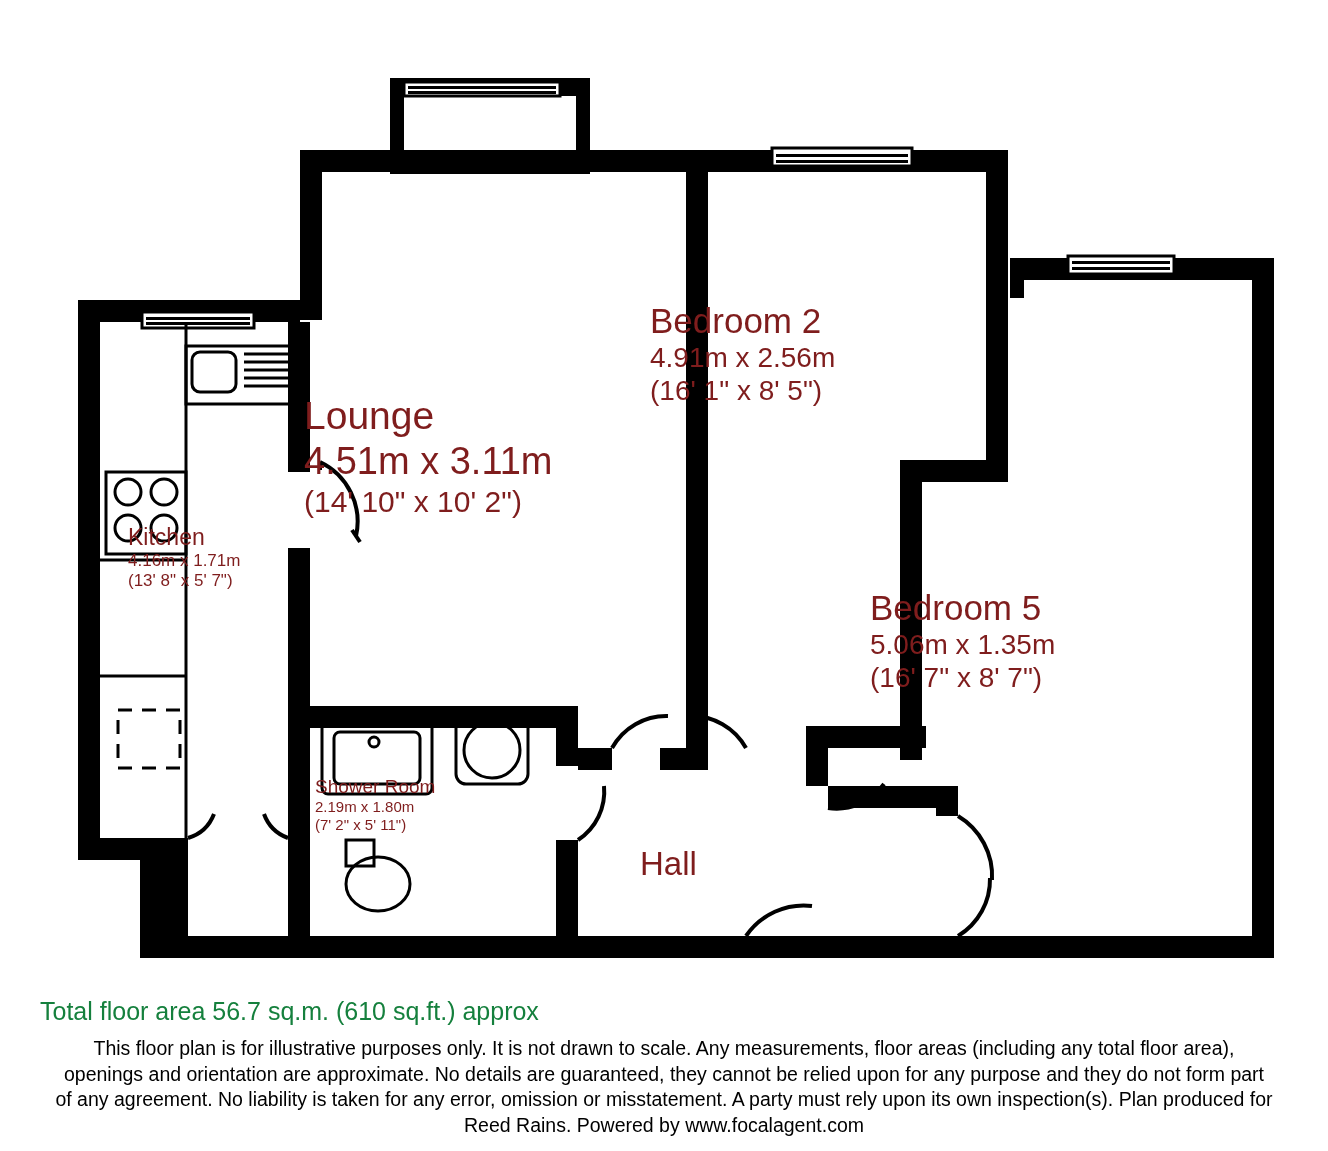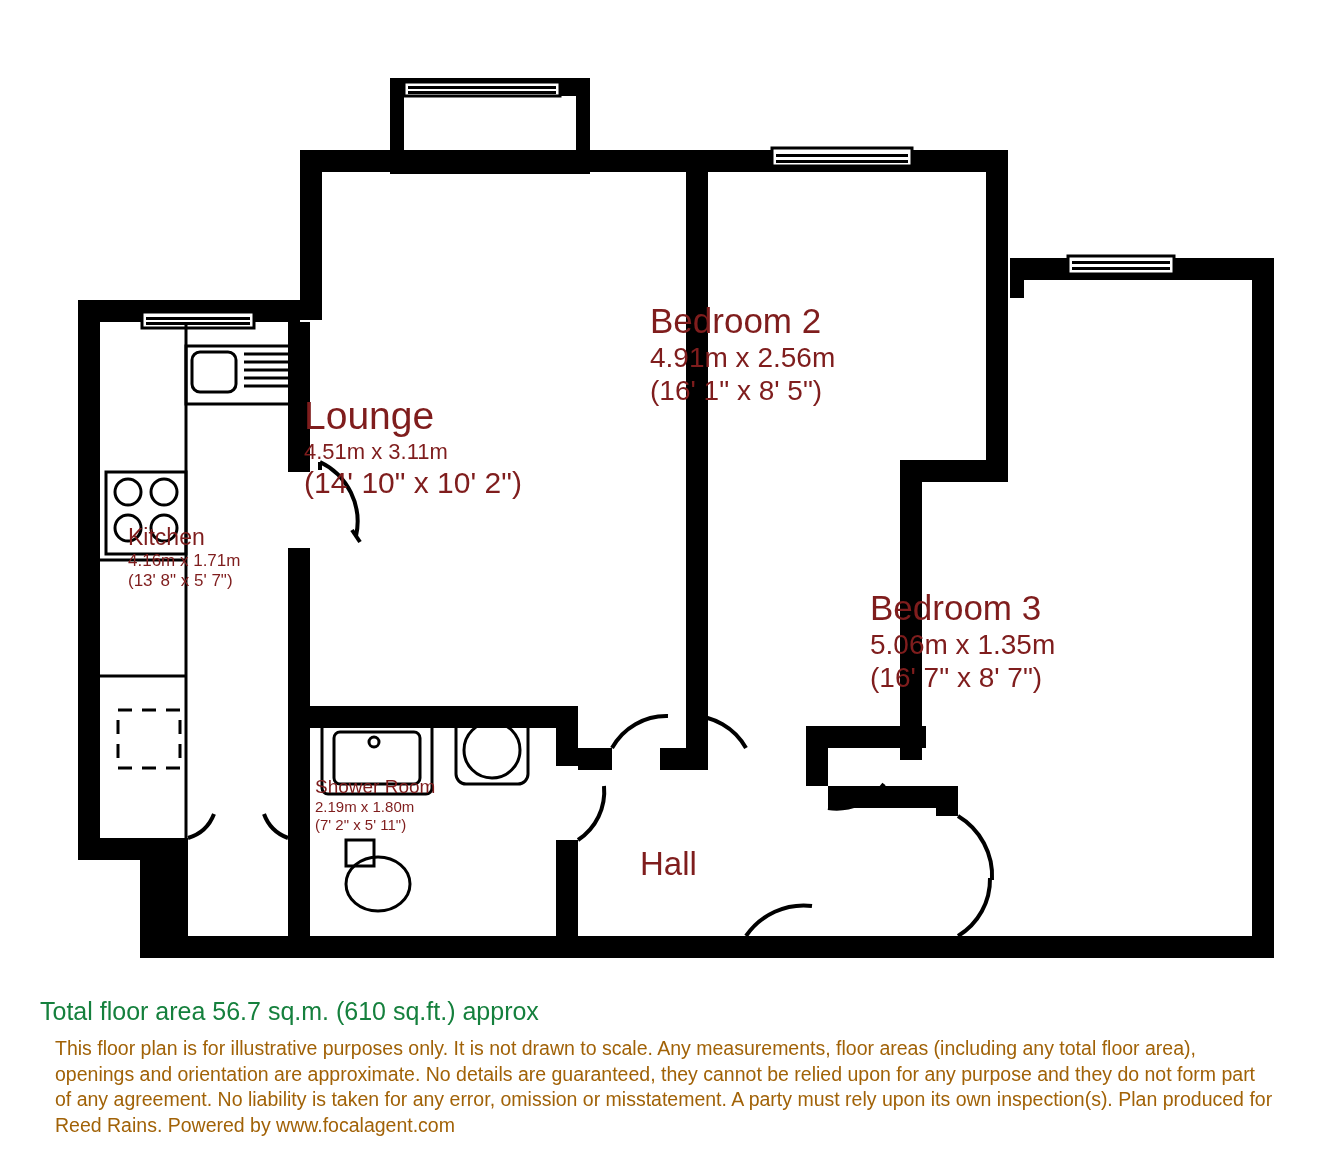--- a/index.html
+++ b/index.html
@@ -26,21 +26,21 @@
     color: #7f1d1d;
     line-height: 1.18;
     white-space: nowrap;
   }
   .room-label .rl-name { display: block; }
   .room-label .rl-dim  { display: block; }
   .room-label .rl-imp  { display: block; }
 
   .lbl-lounge { left: 304px; top: 393px; width: 410px; }
   .lbl-lounge .rl-name { font-size: 39px; }
-  .lbl-lounge .rl-dim  { font-size: 22px; }
+  .lbl-lounge .rl-dim  { font-size: 38px; }
   .lbl-lounge .rl-imp  { font-size: 30px; }
 
   .lbl-bed2 { left: 650px; top: 300px; width: 410px; }
   .lbl-bed2 .rl-name { font-size: 35px; }
   .lbl-bed2 .rl-dim  { font-size: 28px; }
   .lbl-bed2 .rl-imp  { font-size: 28px; }
 
   .lbl-bed1 { left: 870px; top: 587px; width: 410px; }
   .lbl-bed1 .rl-name { font-size: 35px; }
   .lbl-bed1 .rl-dim  { font-size: 28px; }
@@ -65,21 +65,22 @@
     width: 1328px;
   }
   #total-area {
     margin: 12px 0 0 40px;
     font-size: 25px;
     color: #15803d;
   }
   #disclaimer {
     margin: 10px 55px 0 55px;
     font-size: 19.5px;
-    color: #a16207;
+    color: #000000;
+    text-align: center;
     line-height: 1.32;
   }
 </style>
 </head>
 <body>
 
 <div id="page">
 
   <svg id="plan" viewBox="0 0 1328 985">
     <g fill="#000000">
@@ -201,21 +202,21 @@
     <span class="rl-imp">(14' 10" x 10' 2")</span>
   </div>
 
   <div class="room-label lbl-bed2">
     <span class="rl-name">Bedroom 2</span>
     <span class="rl-dim">4.91m x 2.56m</span>
     <span class="rl-imp">(16' 1" x 8' 5")</span>
   </div>
 
   <div class="room-label lbl-bed1">
-    <span class="rl-name">Bedroom 3</span>
+    <span class="rl-name">Bedroom 5</span>
     <span class="rl-dim">5.06m x 1.35m</span>
     <span class="rl-imp">(16' 7" x 8' 7")</span>
   </div>
 
   <div class="room-label lbl-kitchen">
     <span class="rl-name">Kitchen</span>
     <span class="rl-dim">4.16m x 1.71m</span>
     <span class="rl-imp">(13' 8" x 5' 7")</span>
   </div>
 

